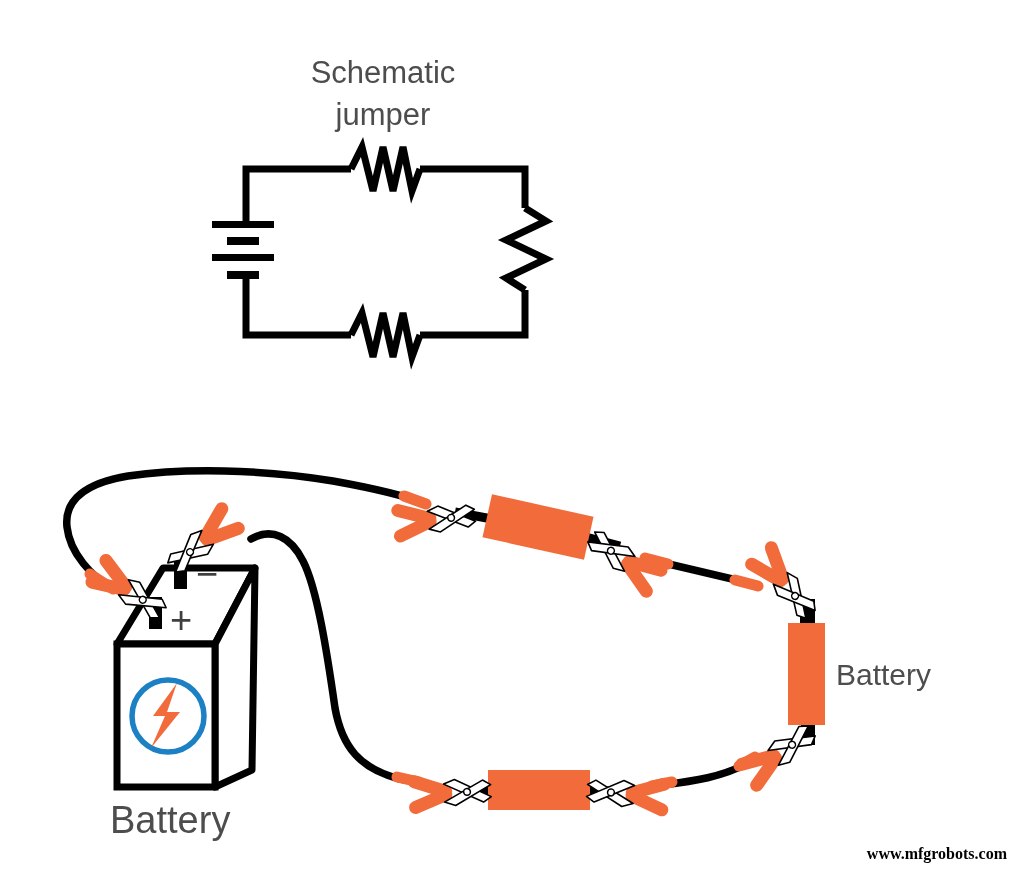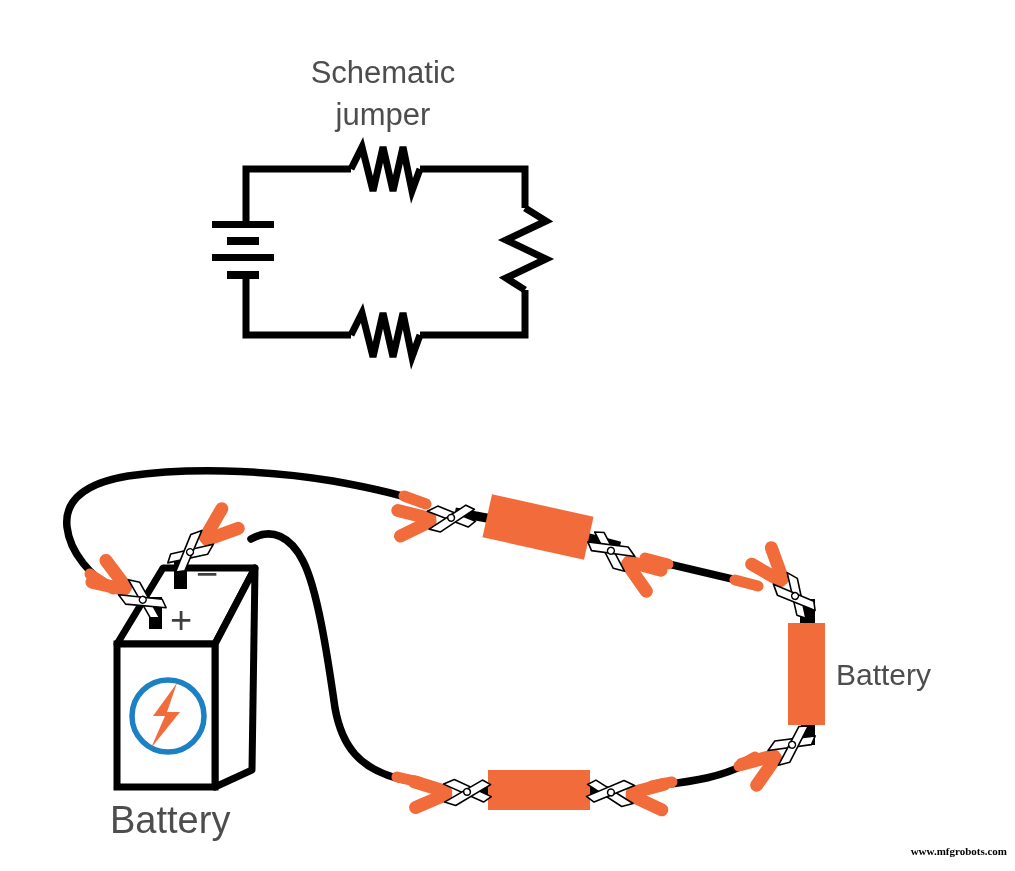--- a/index.html
+++ b/index.html
@@ -8,21 +8,21 @@
   svg{position:absolute;inset:0;}
   .lbl{position:absolute;color:#4d4d4d;white-space:nowrap;}
   .title-schematic{top:52px;left:258px;width:250px;text-align:center;font-size:31px;line-height:42px;}
   .title-real{top:426px;left:148px;font-size:30px;}
   .lbl-battery{top:799px;left:110px;font-size:38px;}
   .lbl-resistor{top:658px;left:836px;font-size:30px;}
   .sign{position:absolute;color:#3f3f3f;font-size:38px;font-weight:400;}
   .sign-minus{top:553px;left:196px;}
   .sign-plus{top:599px;left:170px;}
   .watermark{position:absolute;right:8px;top:845px;font-family:"Liberation Serif", serif;
-             font-size:11px;font-weight:600;color:#000;}
+             font-size:16px;font-weight:600;color:#000;}
 </style>
 </head>
 <body>
 
 <div class="canvas">
 
   <svg width="1015" height="871" viewBox="0 0 1015 871">
     <defs>
       <g id="clip">
         <rect x="-78" y="-6.5" width="46" height="13" rx="6.5" fill="#F26B3B" transform="rotate(-20 -34 0)"></rect>

